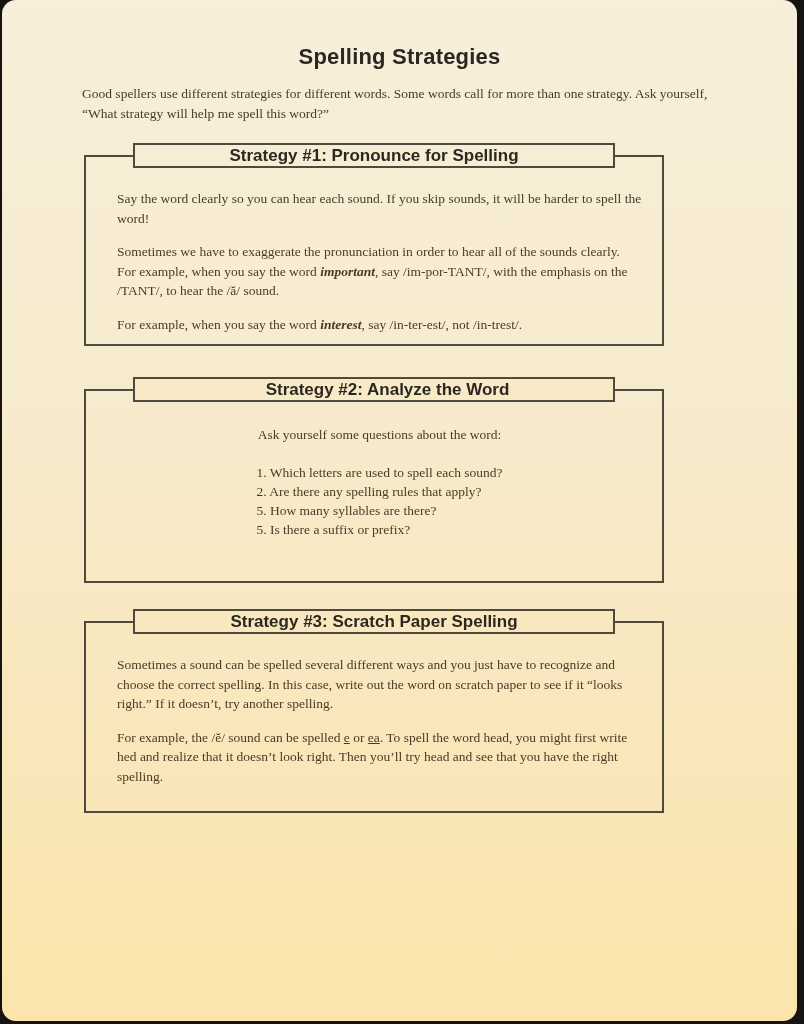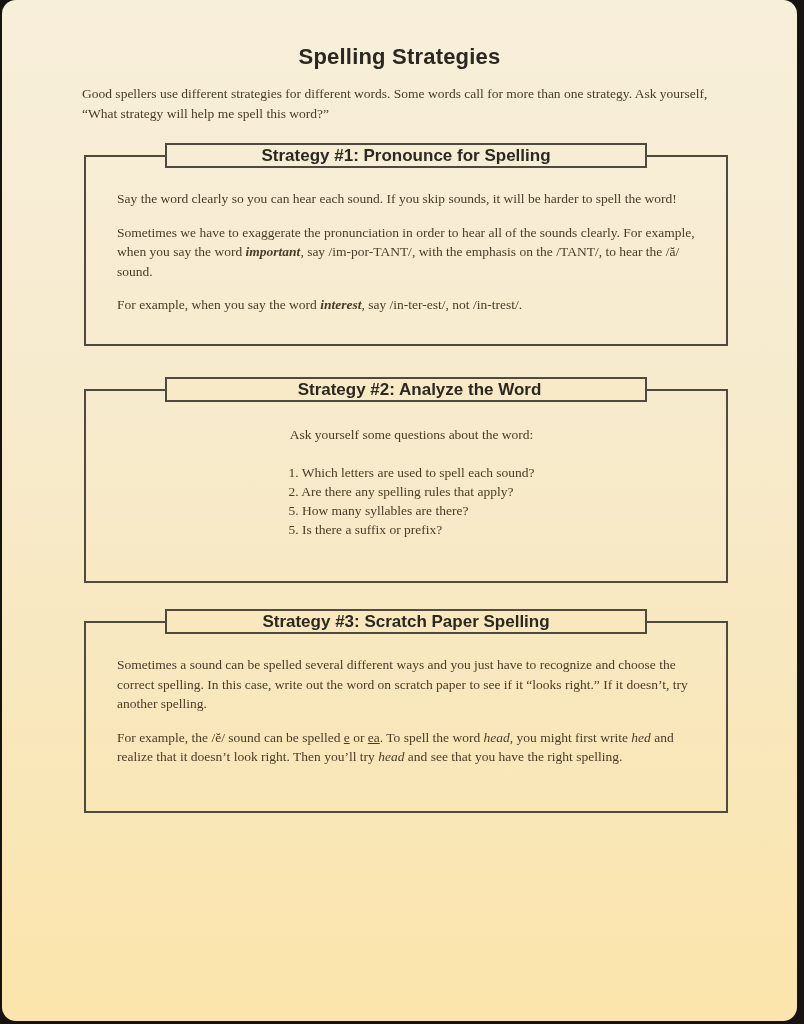--- a/index.html
+++ b/index.html
@@ -32,21 +32,21 @@
   }
   .intro {
     position: absolute;
     top: 84px; left: 80px; width: 652px;
     font-size: 13.5px;
     line-height: 1.45;
     color: #4a3b27;
   }
   .strategy-box {
     position: absolute;
-    left: 82px; width: 644px;
+    left: 82px; width: 580px;
     border: 2px solid #4f4a40;
     box-sizing: border-box;
   }
   .box-1 { top: 155px; height: 191px; }
   .box-2 { top: 389px; height: 194px; }
   .box-3 { top: 621px; height: 192px; }
   .strategy-header {
     position: absolute;
     top: -14px; left: 50%;
     transform: translateX(-50%);
@@ -67,21 +67,21 @@
     position: absolute;
     top: 0; left: 0; right: 0; bottom: 0;
     padding: 32px 20px 0 23px;
     font-size: 13.5px;
     line-height: 1.45;
     color: #4a3b27;
     margin-left: 8px;
   }
   .box-content p { margin: 0 0 14px 0; }
   .bi { font-weight: bold; font-style: italic; }
-  .i  { font-style: italic; }
+  .i  { }
   .u  { text-decoration: underline; }
   .centered-content { text-align: center; }
   .lead-line { margin-top: 2px; }
   .question-block {
     display: inline-block;
     text-align: left;
     margin-top: 18px;
   }
   .q { line-height: 19px; }
   .footer {

